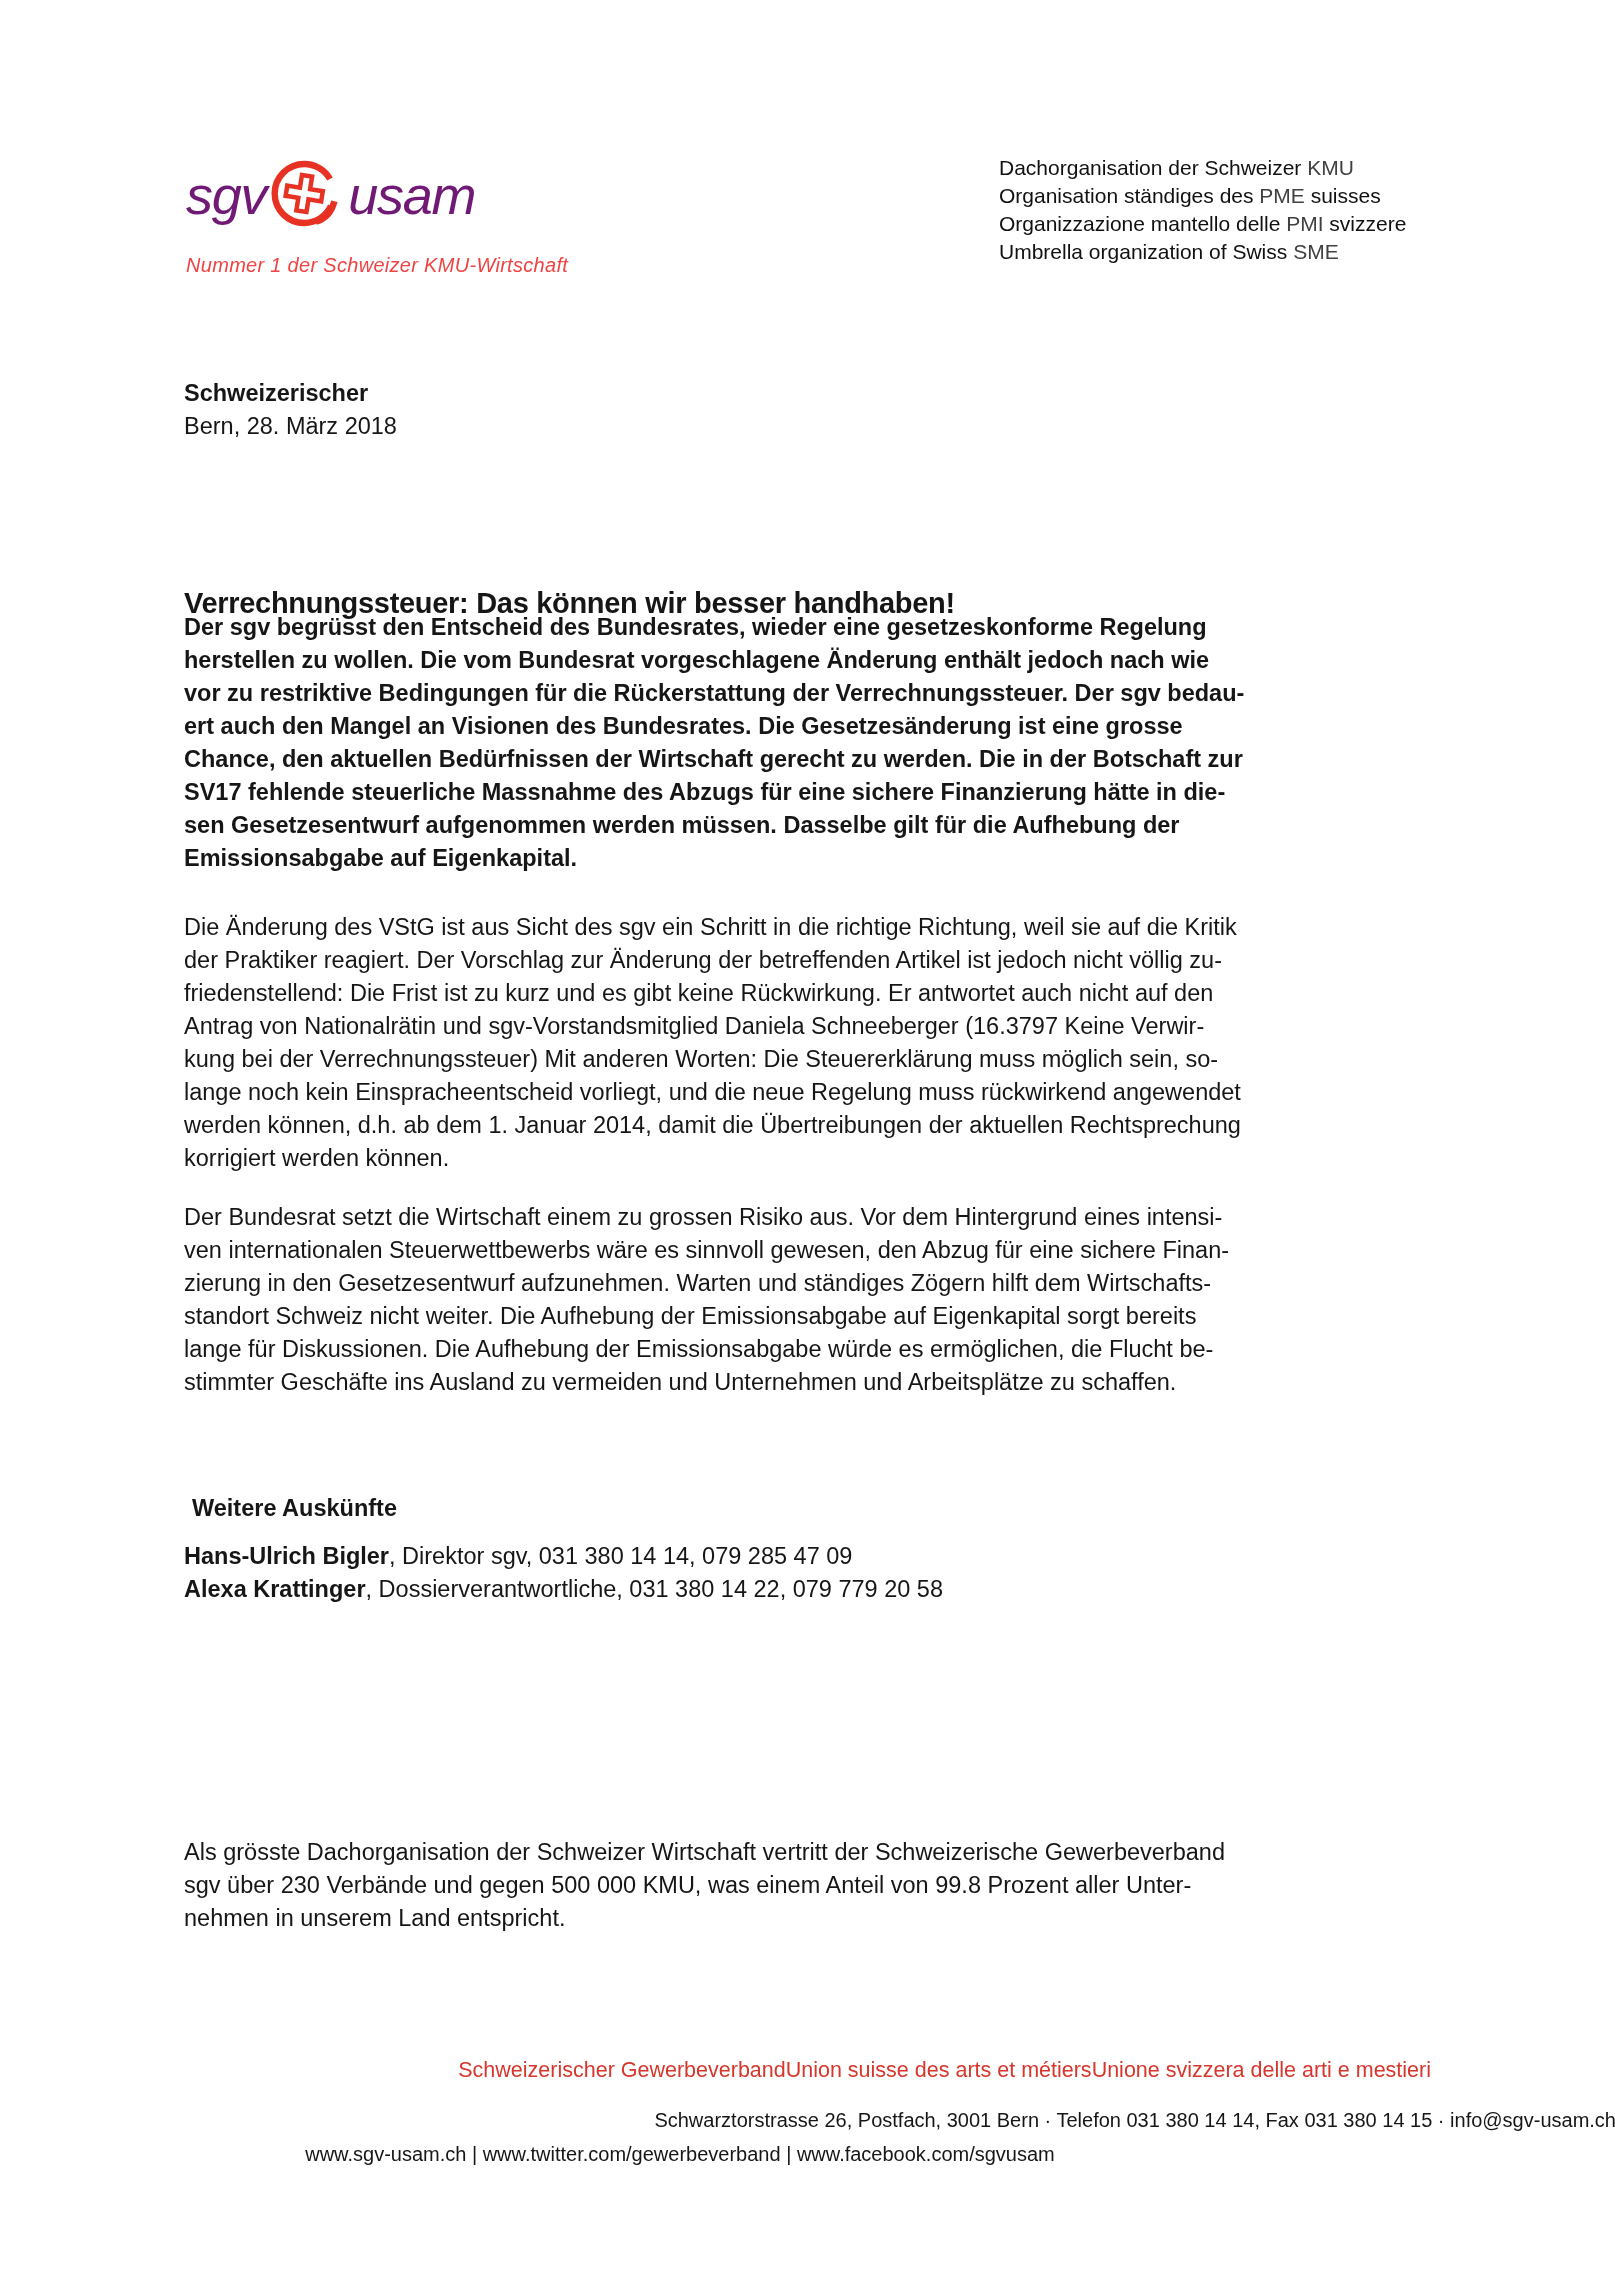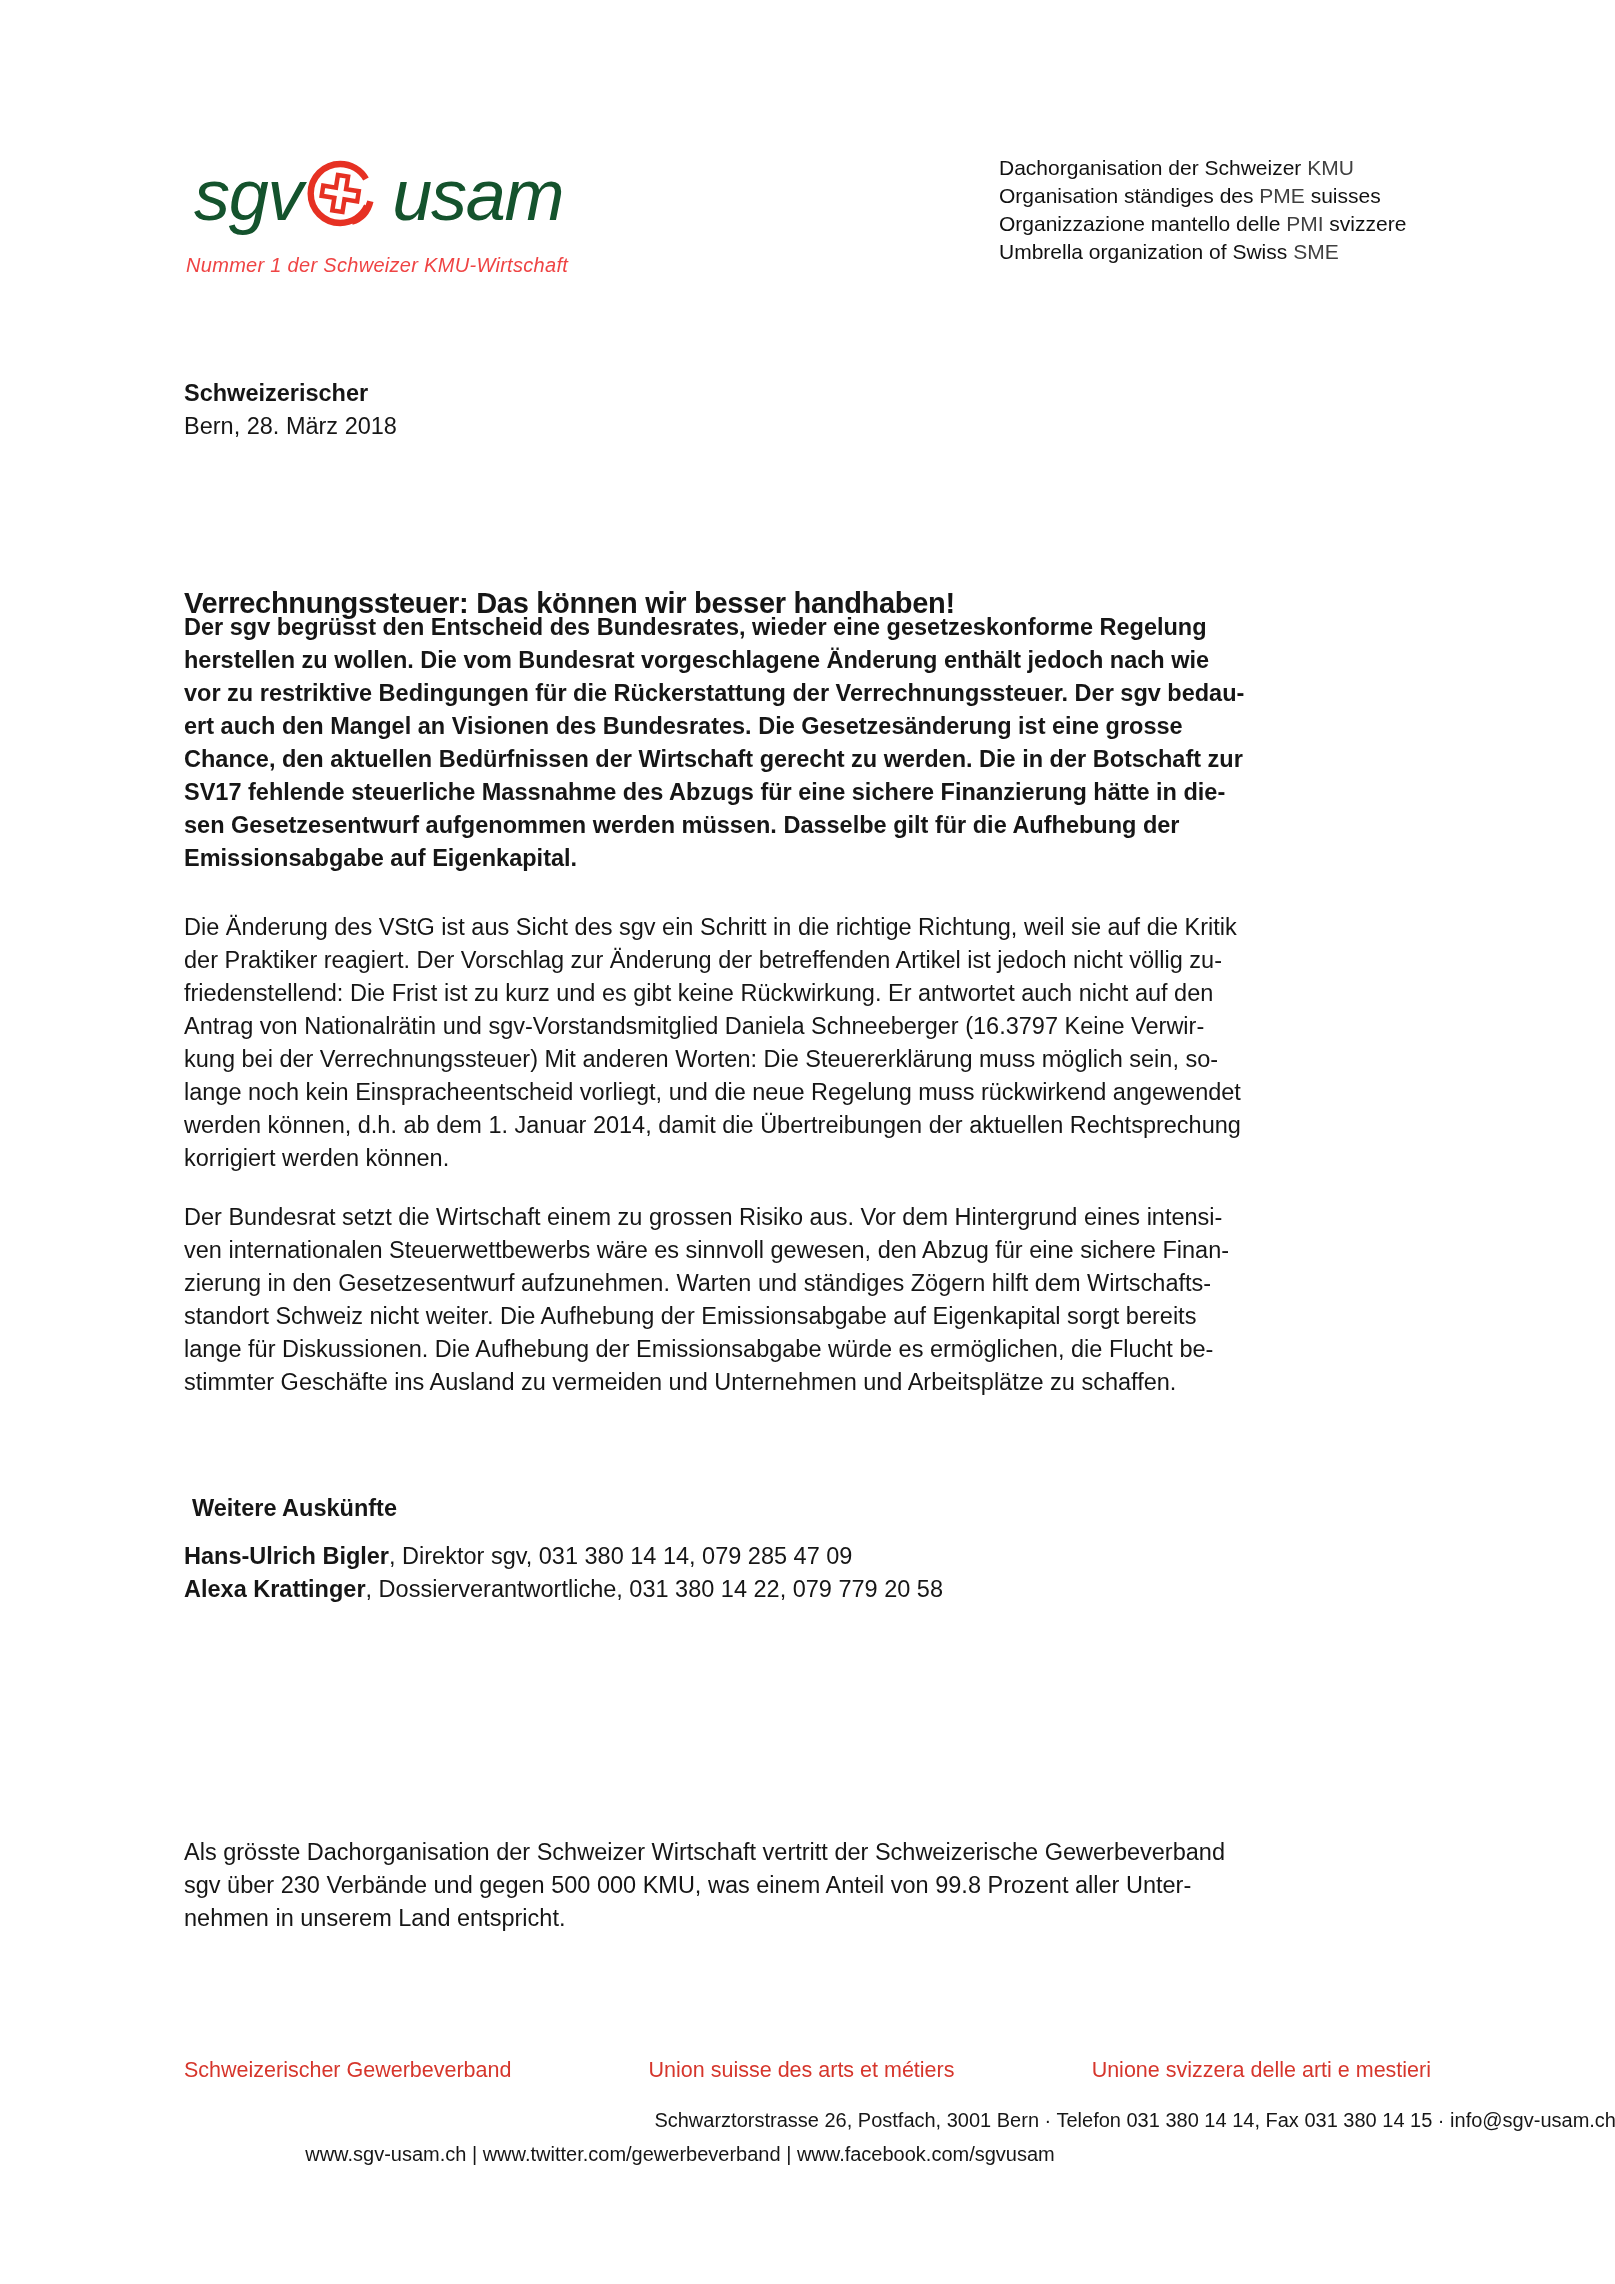--- a/index.html
+++ b/index.html
@@ -17,25 +17,24 @@
     position: absolute;
     left: 186px;
     top: 155px;
   }
   .logo-row {
     display: flex;
     align-items: center;
   }
   .logo-word {
     font-style: italic;
-    font-size: 72px;
+    font-size: 54px;
     line-height: 77px;
-    color: #14532d;
+    color: #701a75;
     letter-spacing: -1.3px;
-    margin-left: 8px;
   }
   .logo-mark {
     width: 77px;
     height: 77px;
     margin: 0 3.9px 3.9px 1.3px;
     flex: 0 0 auto;
   }
   .logo-tagline {
     font-style: italic;
     font-size: 20px;
@@ -108,21 +107,21 @@
     line-height: 33px;
     white-space: pre;
   }
   
   .footer-orgs {
     position: absolute;
     left: 184px;
     width: 1247px;
     top: 2058px;
     display: flex;
-    justify-content: space-between;
+    justify-content: flex-end;
     font-size: 21.5px;
     color: #d6362c;
     white-space: nowrap;
   }
   .footer-address {
     position: absolute;
     left: 0;
     width: 1616px;
     top: 2109px;
     text-align: right;

